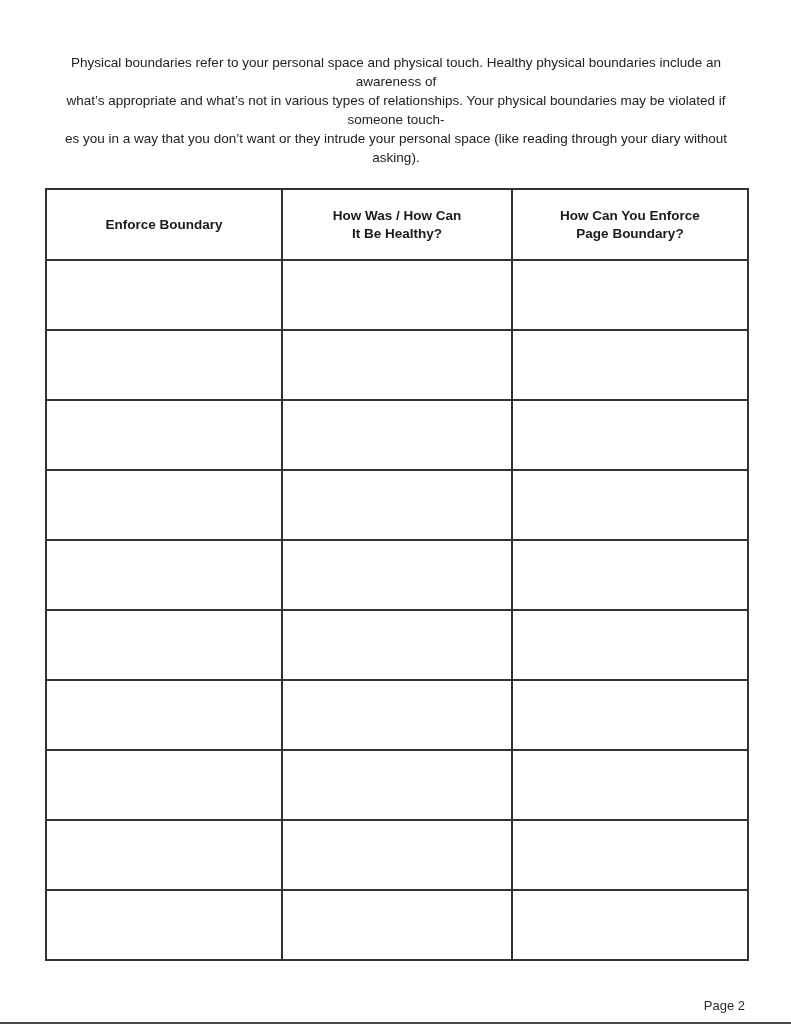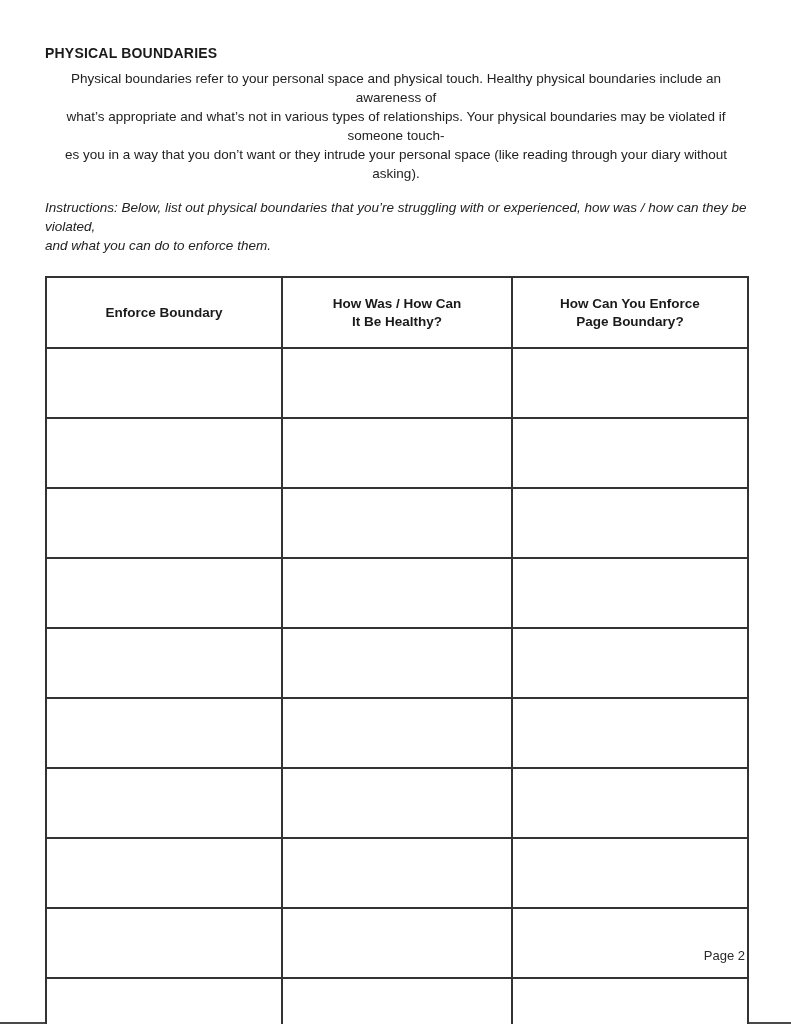--- a/index.html
+++ b/index.html
@@ -64,38 +64,35 @@
   }
   table.boundaries-table td {
     height: 70px;
   }
   col.c1 { width: 236px; }
   col.c2 { width: 230px; }
   col.c3 { width: 236px; }
   .page-footer {
     position: absolute;
     right: 46px;
-    top: 948px;
+    top: 998px;
     font-size: 13px;
     color: #2a2a2a;
   }
 </style>
 </head>
 <body>
 
 <div class="page">
 
-  <h1 class="page-title">PHYSICAL BOUNDARIES</h1>
 
   <p class="intro-paragraph">Physical boundaries refer to your personal space and physical touch. Healthy physical boundaries include an awareness of
 what’s appropriate and what’s not in various types of relationships. Your physical boundaries may be violated if someone touch-
 es you in a way that you don’t want or they intrude your personal space (like reading through your diary without asking).</p>
 
-  <p class="instructions-paragraph">Instructions: Below, list out physical boundaries that you’re struggling with or experienced, how was / how can they be violated,
-and what you can do to enforce them.</p>
 
   <table class="boundaries-table">
     <colgroup>
       <col class="c1">
       <col class="c2">
       <col class="c3">
     </colgroup>
     <thead>
       <tr>
         <th>Enforce Boundary</th>

